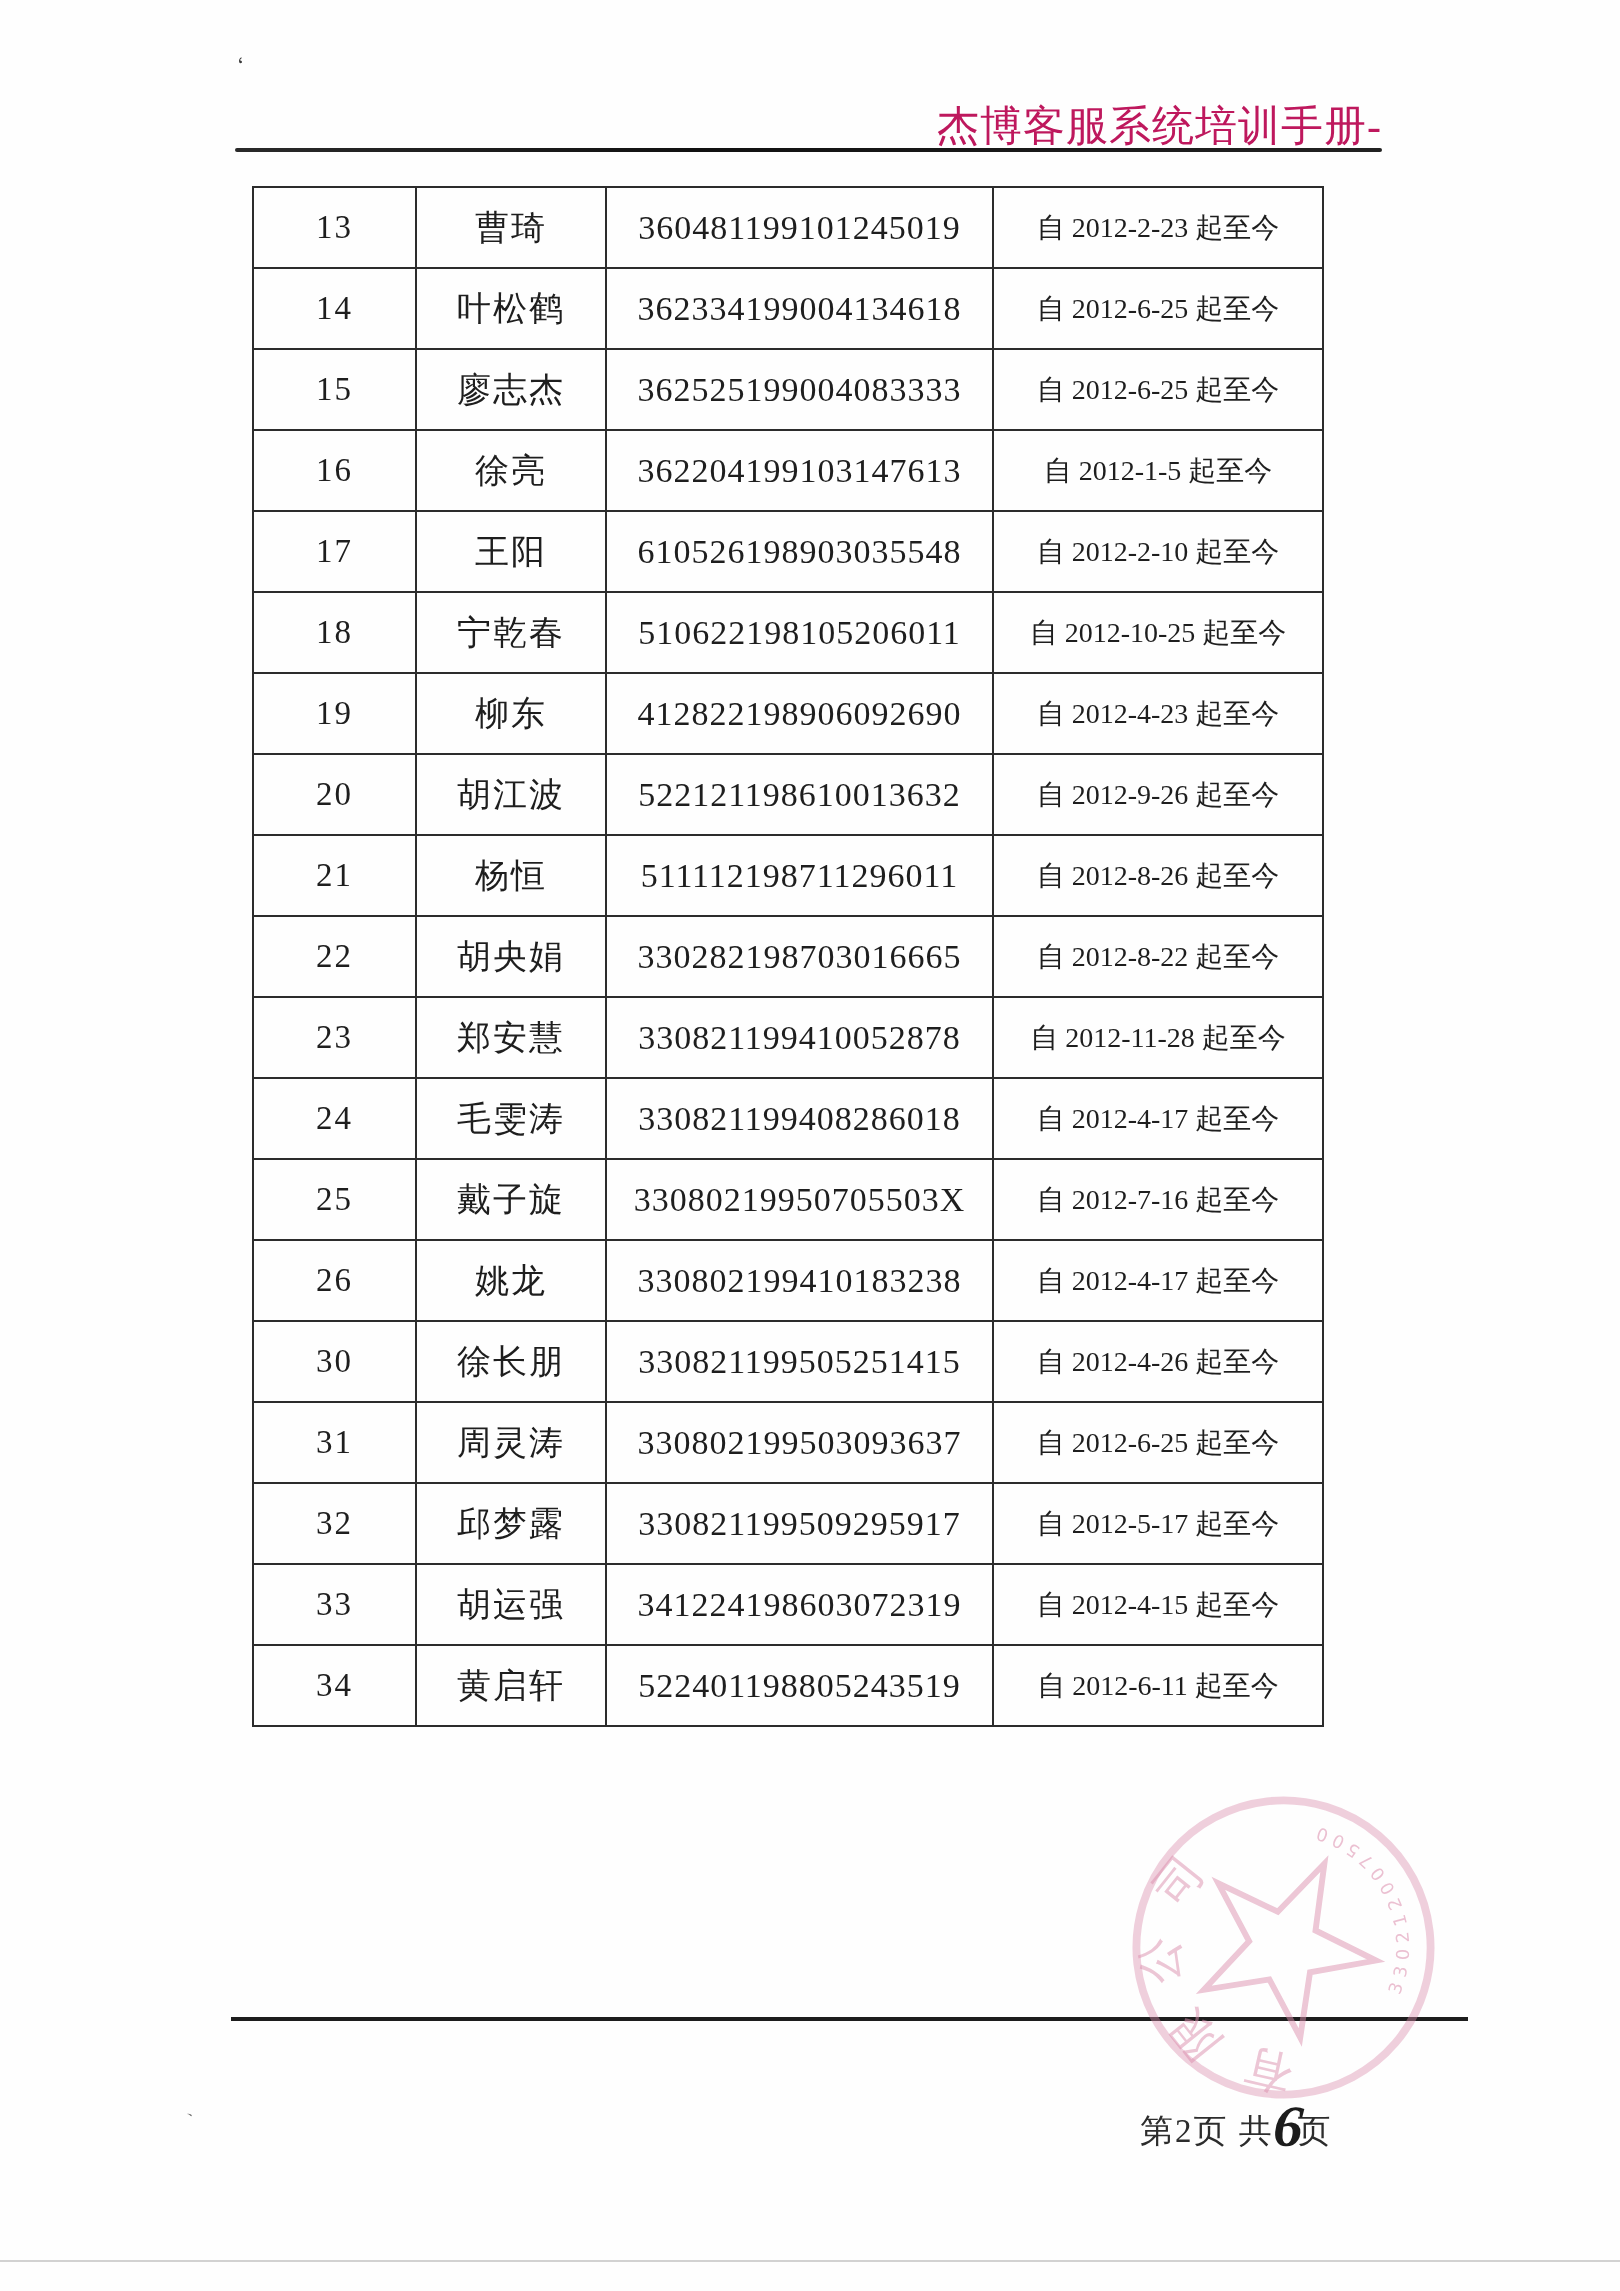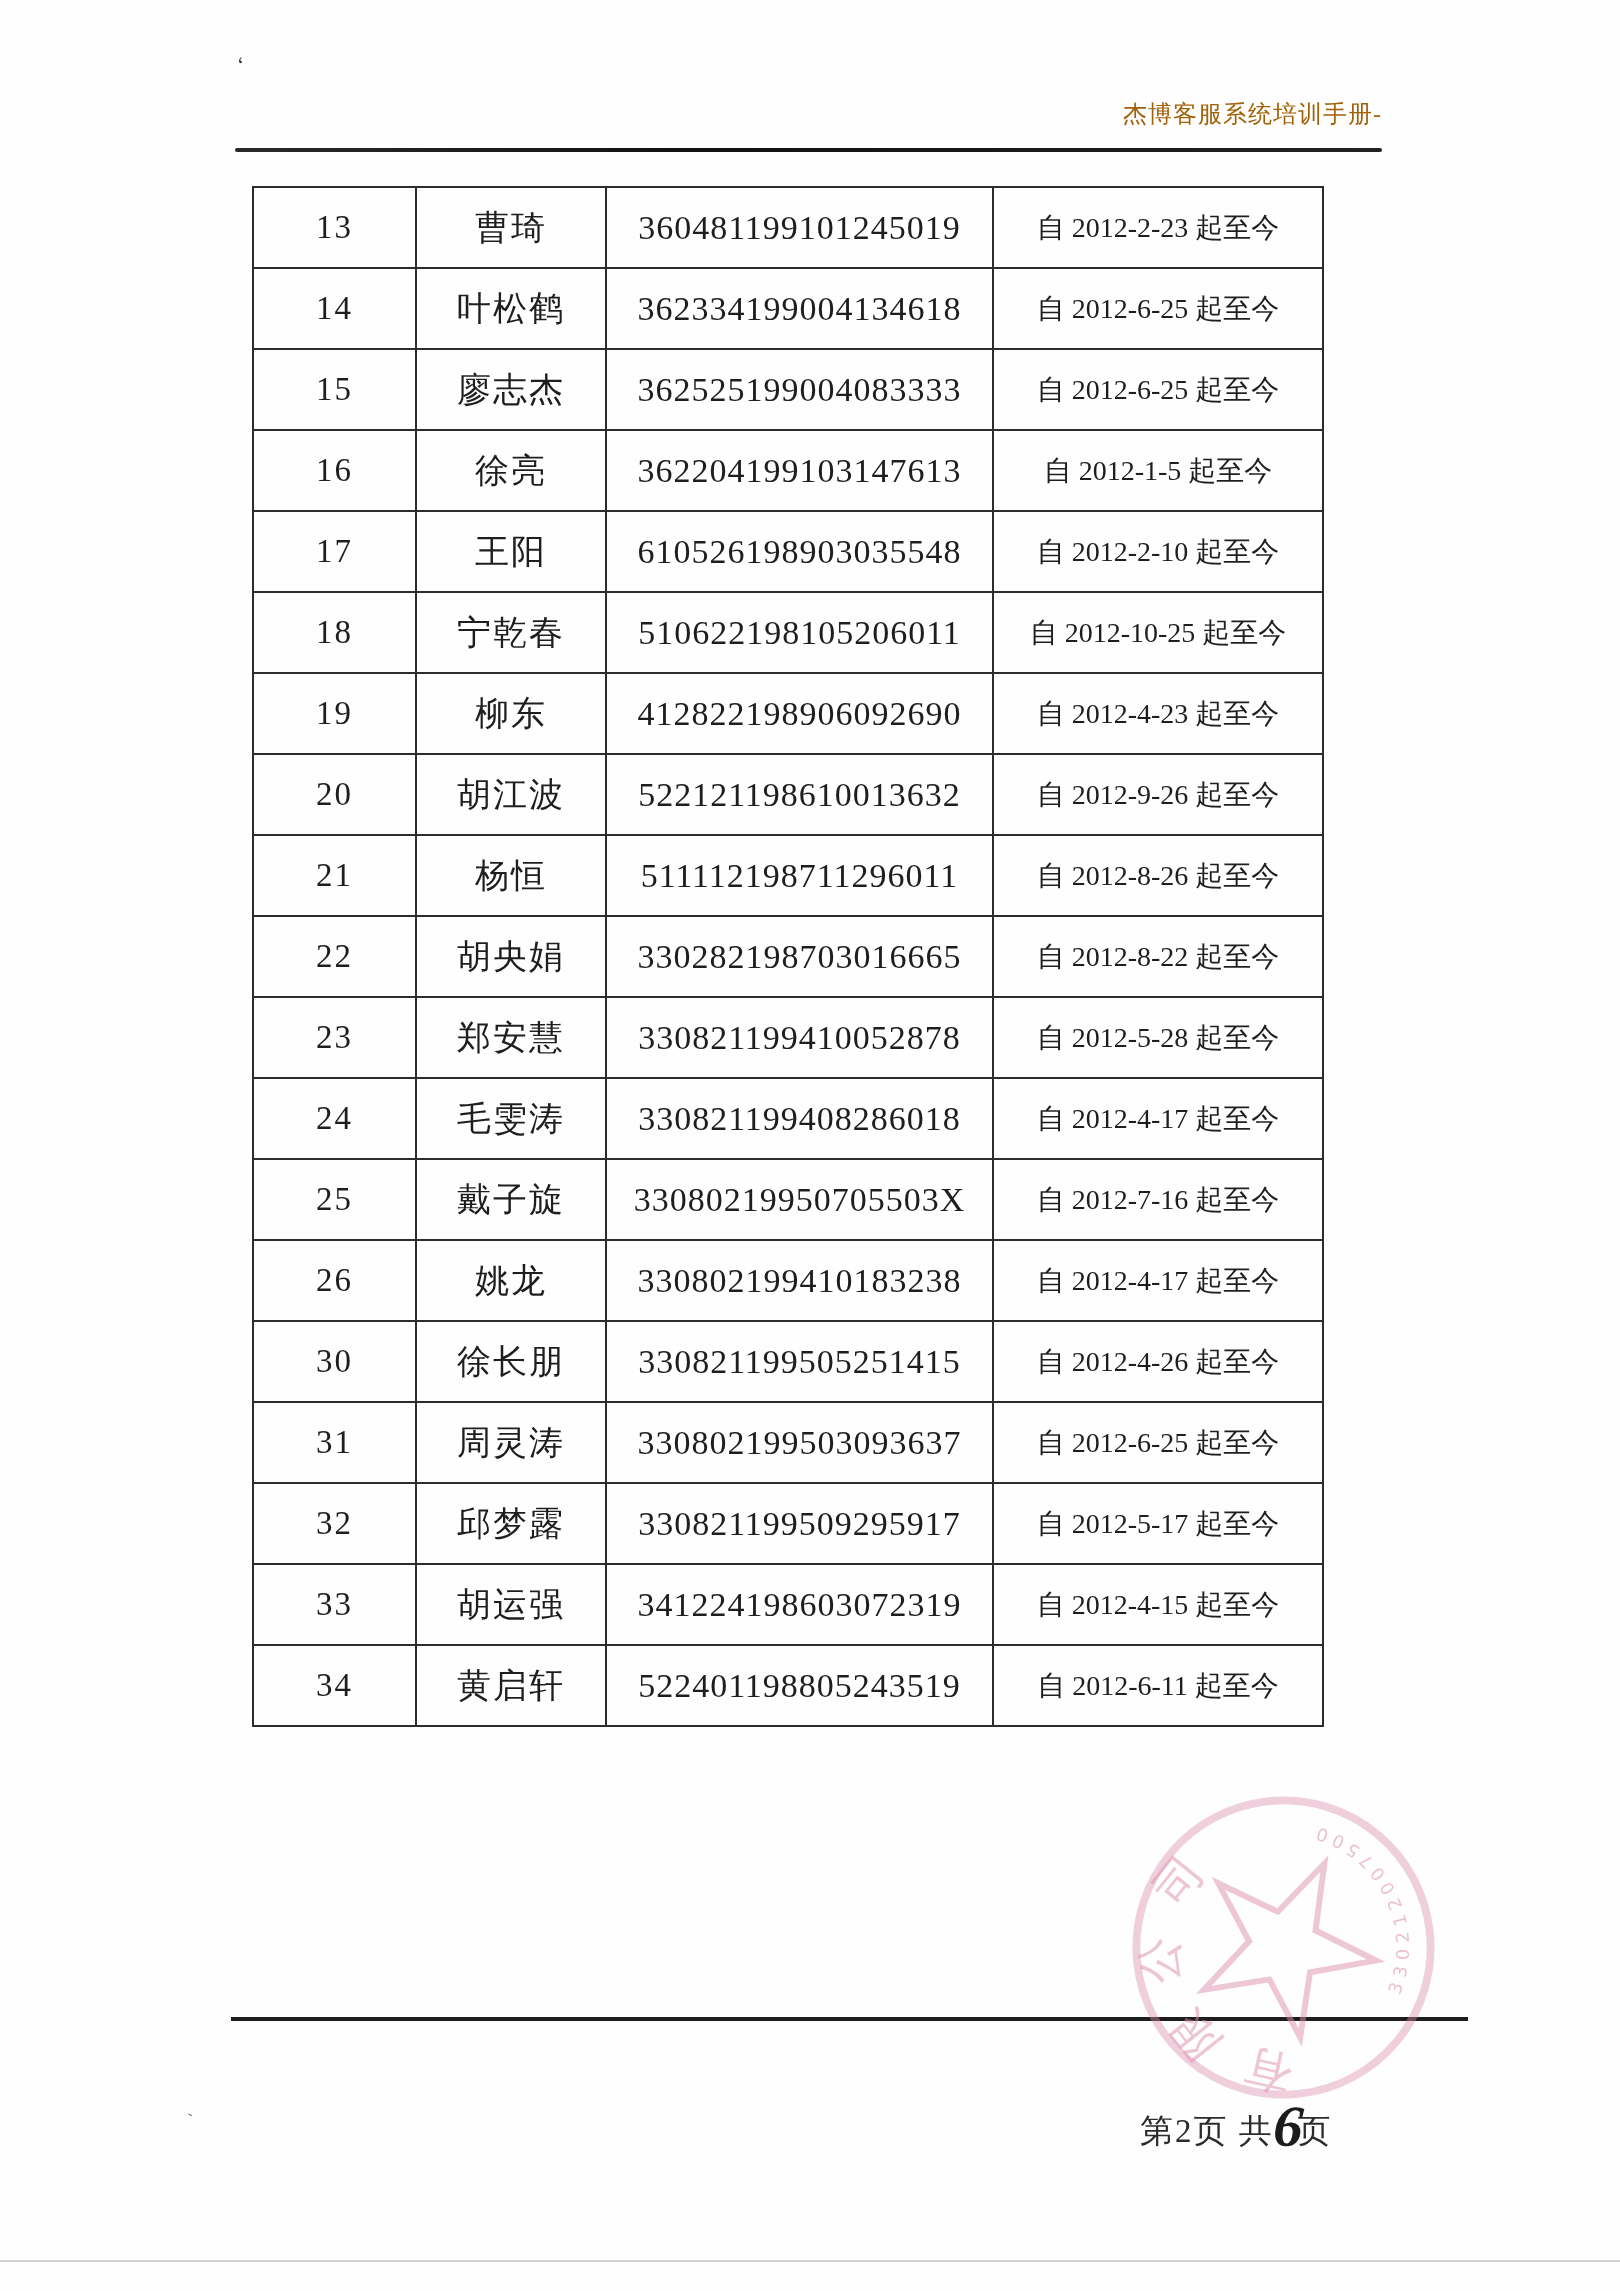--- a/index.html
+++ b/index.html
@@ -7,21 +7,21 @@
     position:relative;
     width:1620px;height:2292px;
     background:#fefefe;
     overflow:hidden;
     font-family:"Liberation Serif","DejaVu Serif",serif;
     color:#1e1e1e;
   }
   
   .header-title{
     position:absolute;top:98px;right:238px;
-    font-size:24px;letter-spacing:1px;color:#a16207;
+    font-size:42px;letter-spacing:1px;color:#be185d;
     white-space:nowrap;
   }
   .header-rule{
     position:absolute;left:235px;top:148px;width:1147px;height:3.9px;
     background:linear-gradient(90deg,#2a2a2a,#111 40%,#222);
     border-radius:2px;
   }
   .speck{position:absolute;color:#3a3a3a;font-size:21.6px;line-height:9.8px;}
   .speck-top{left:238px;top:61px;transform:rotate(-12deg);}
   .speck-bottom{left:184px;top:2103px;color:#6b6b6b;transform:rotate(-20deg);font-size:17.6px;}
@@ -151,21 +151,21 @@
         <tr>
       <td class="c-no"><span class="cell-inner">22</span></td>
       <td class="c-name"><span class="cell-inner">胡央娟</span></td>
       <td class="c-id"><span class="cell-inner">330282198703016665</span></td>
       <td class="c-date"><span class="cell-inner">自 2012-8-22 起至今</span></td>
     </tr>
         <tr>
       <td class="c-no"><span class="cell-inner">23</span></td>
       <td class="c-name"><span class="cell-inner">郑安慧</span></td>
       <td class="c-id"><span class="cell-inner">330821199410052878</span></td>
-      <td class="c-date"><span class="cell-inner">自 2012-5-28 起至今</span></td>
+      <td class="c-date"><span class="cell-inner">自 2012-11-28 起至今</span></td>
     </tr>
         <tr>
       <td class="c-no"><span class="cell-inner">24</span></td>
       <td class="c-name"><span class="cell-inner">毛雯涛</span></td>
       <td class="c-id"><span class="cell-inner">330821199408286018</span></td>
       <td class="c-date"><span class="cell-inner">自 2012-4-17 起至今</span></td>
     </tr>
         <tr>
       <td class="c-no"><span class="cell-inner">25</span></td>
       <td class="c-name"><span class="cell-inner">戴子旋</span></td>

